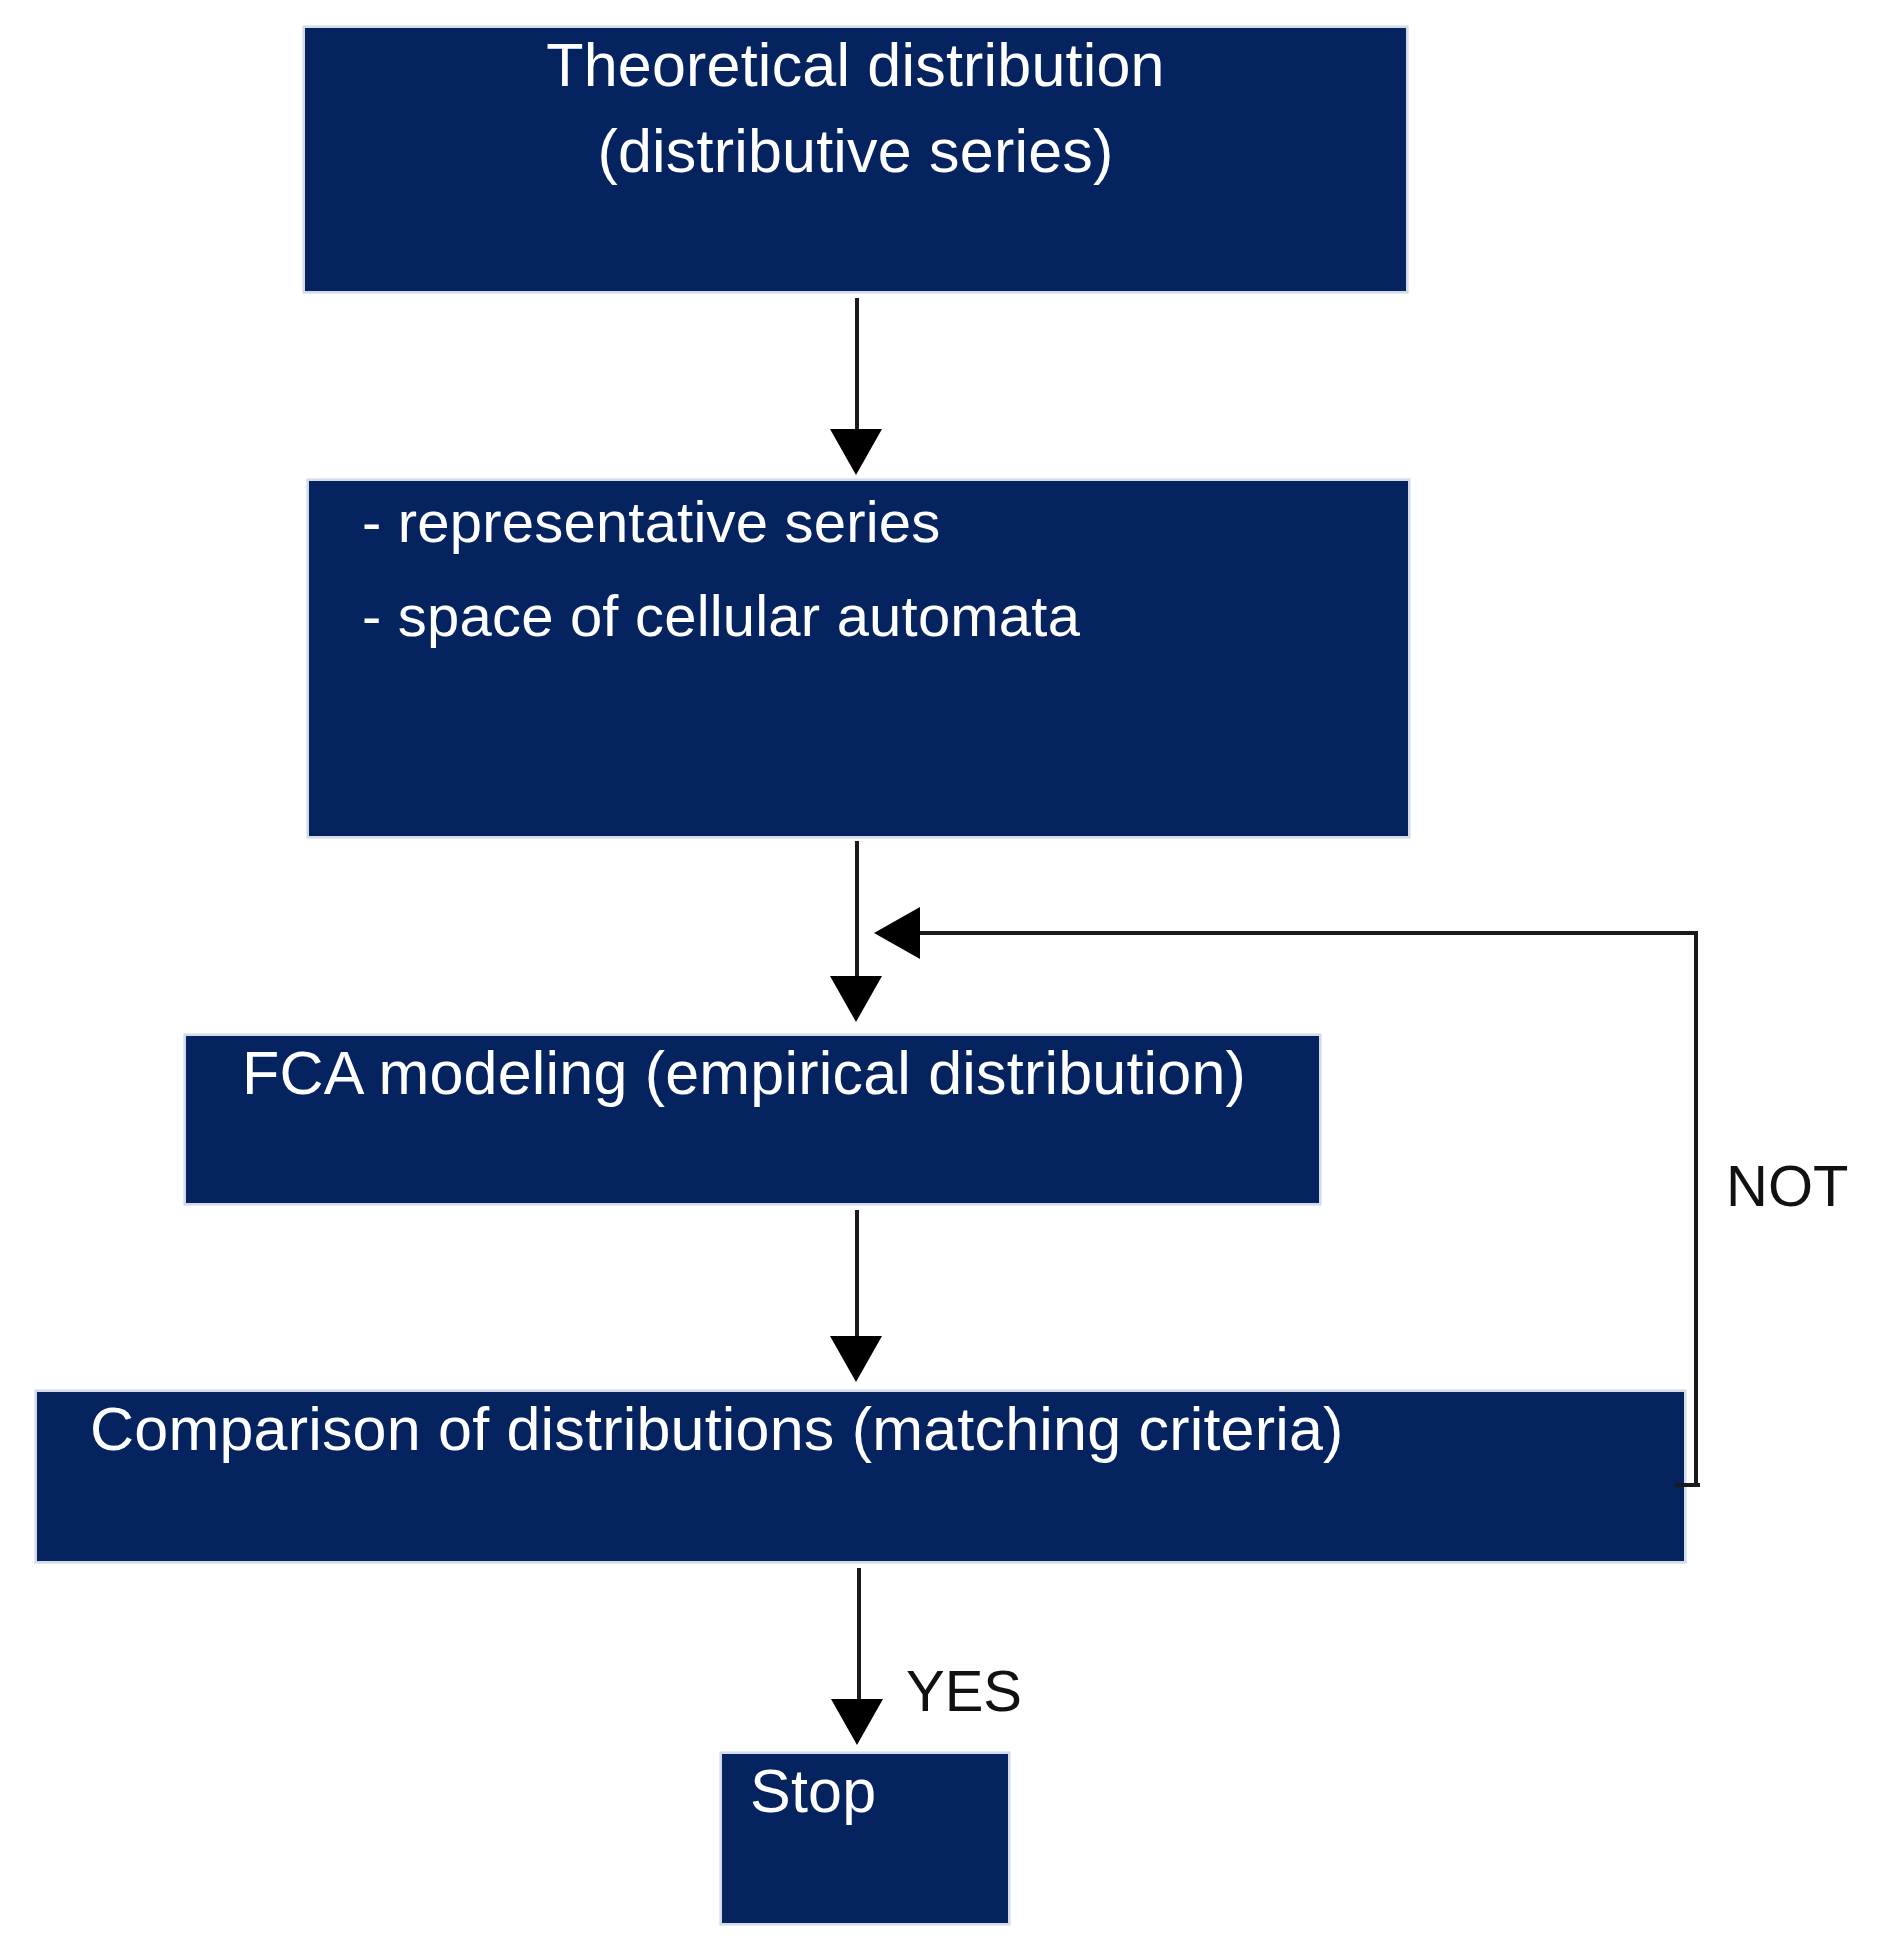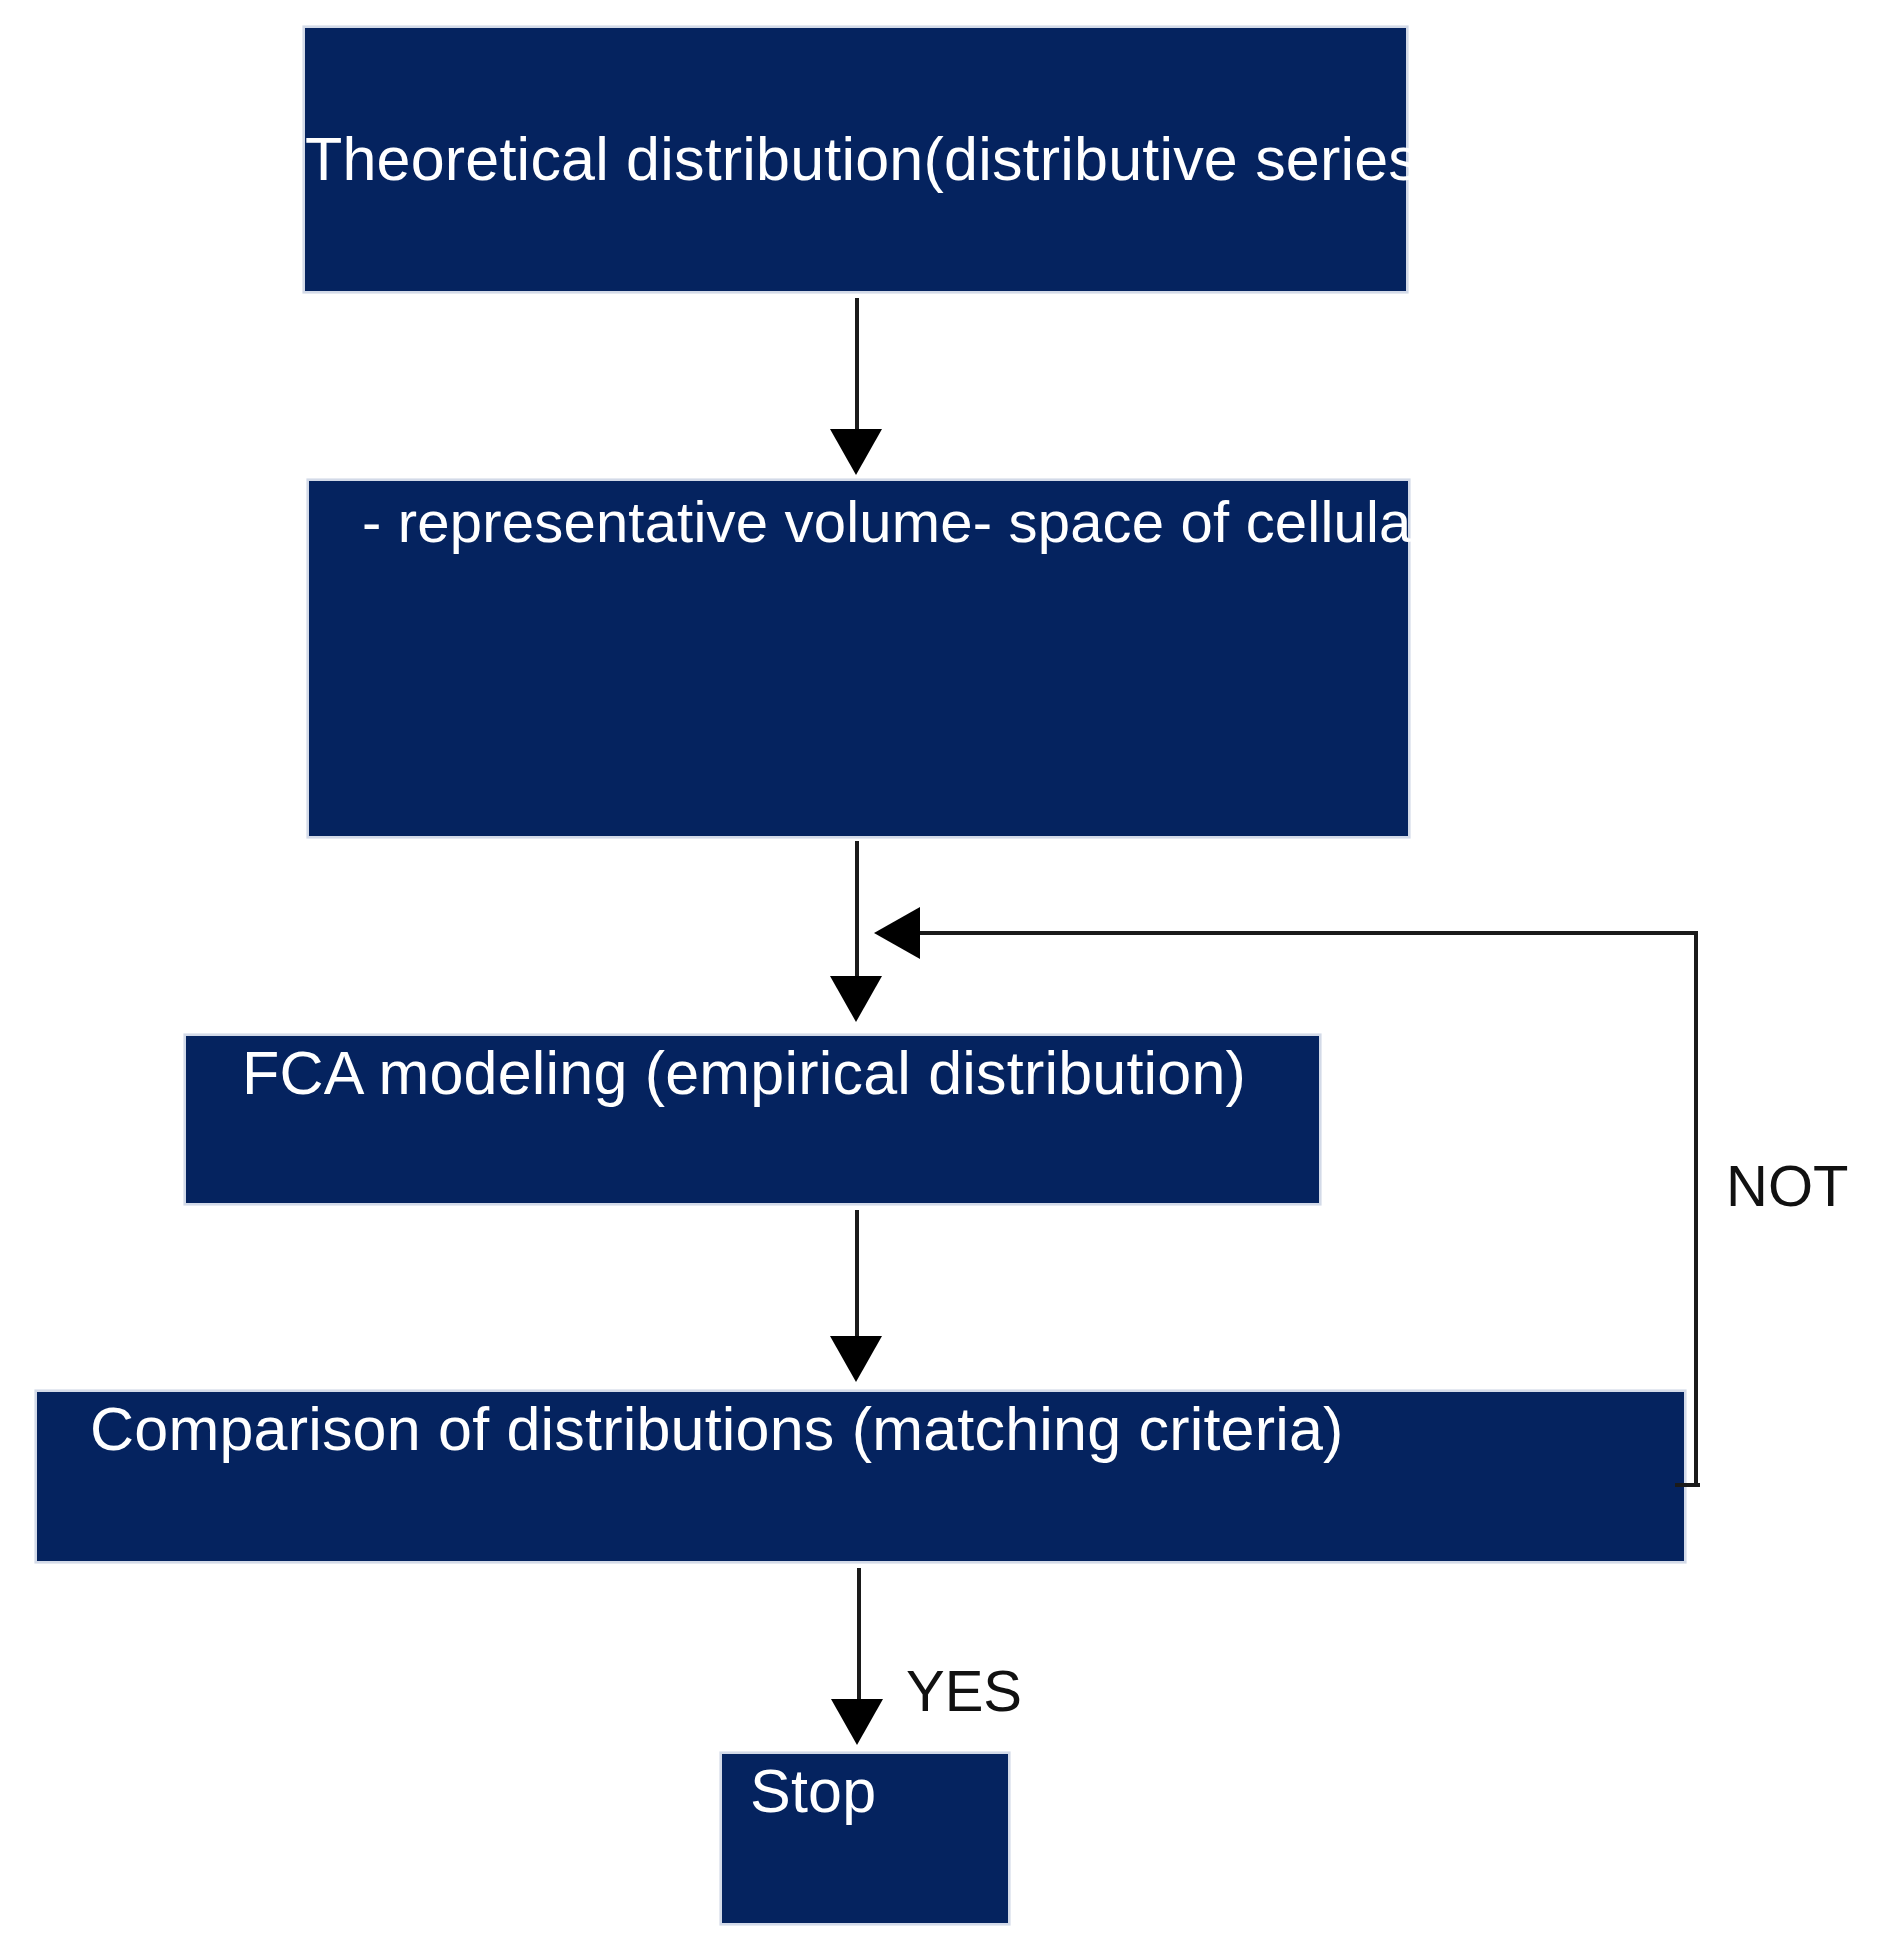--- a/index.html
+++ b/index.html
@@ -16,27 +16,28 @@
     height: 1958px;
     background: #ffffff;
     overflow: hidden;
   }
   .node {
     position: absolute;
     background: #05235f;
     color: #ffffff;
     box-sizing: border-box;
     display: flex;
-    flex-direction: row;
+    flex-direction: column;
     justify-content: flex-start;
     font-size: 61px;
     line-height: 1.22;
     letter-spacing: 0.2px;
     font-weight: 400;
     box-shadow: 0 0 0 2.6px rgba(175,188,214,0.55);
+    gap: 12px;
   }
   .node.center { align-items: center; text-align: center; }
   .node.left   { align-items: flex-start; text-align: left; }
   .node .line { display: block; white-space: nowrap; }
 
   
   #node-theoretical { left: 305px;  top: 28px;   width: 1101px; height: 263px;  }
   #node-params      { left: 309px;  top: 481px;  width: 1099px; height: 355px;  padding-left: 53px; }
   #node-params .line { font-size: 58px; line-height: 1.42; }
   #node-fca         { left: 186px;  top: 1036px; width: 1133px; height: 167px;  padding-left: 56px; }
@@ -104,21 +105,21 @@
 
   <div class="node center" id="node-theoretical">
     <span class="line">Theoretical distribution</span>
     <span class="line">(distributive series)</span>
   </div>
 
   <div class="vline conn" id="arrow1-line"></div>
   <div class="arrow-down conn" id="arrow1-head"></div>
 
   <div class="node left" id="node-params">
-    <span class="line">- representative volume</span>
+    <span class="line">- representative series</span>
     <span class="line">- space of cellular automata</span>
   </div>
 
   <div class="vline conn" id="arrow2-line"></div>
   <div class="arrow-down conn" id="arrow2-head"></div>
 
   <div class="node left" id="node-fca">
     <span class="line">FCA modeling (empirical distribution)</span>
   </div>
 

